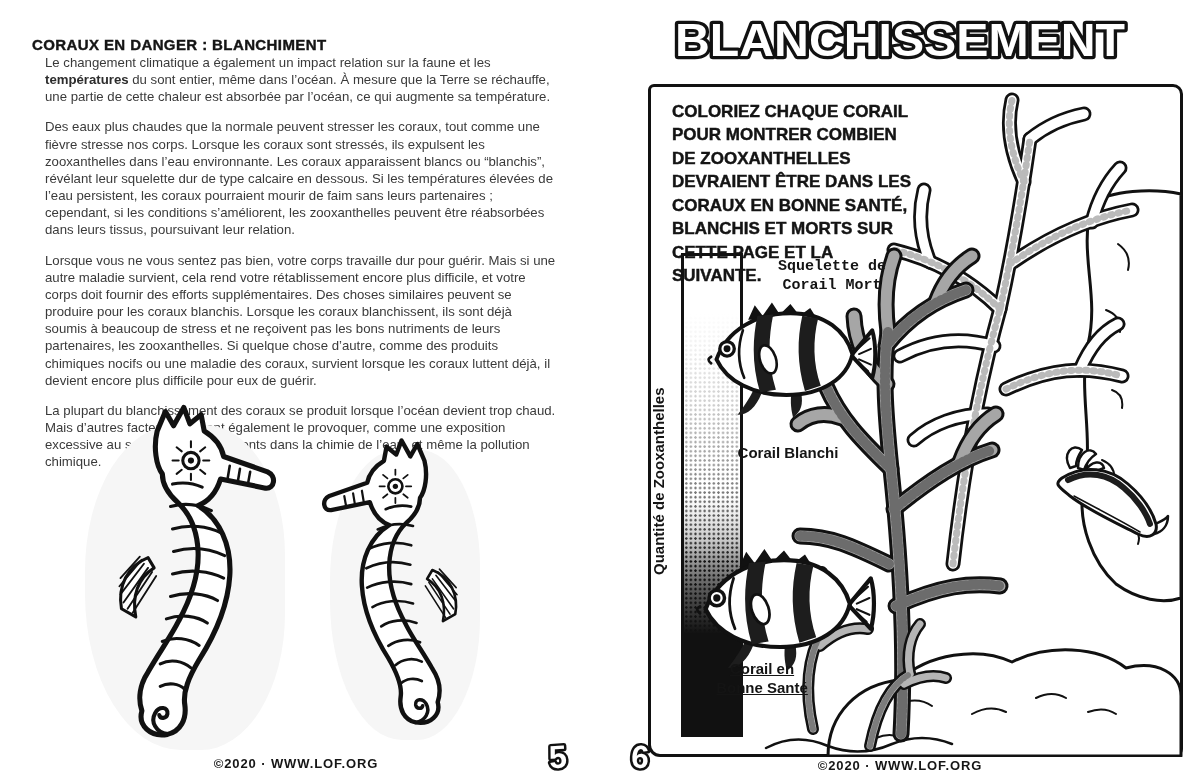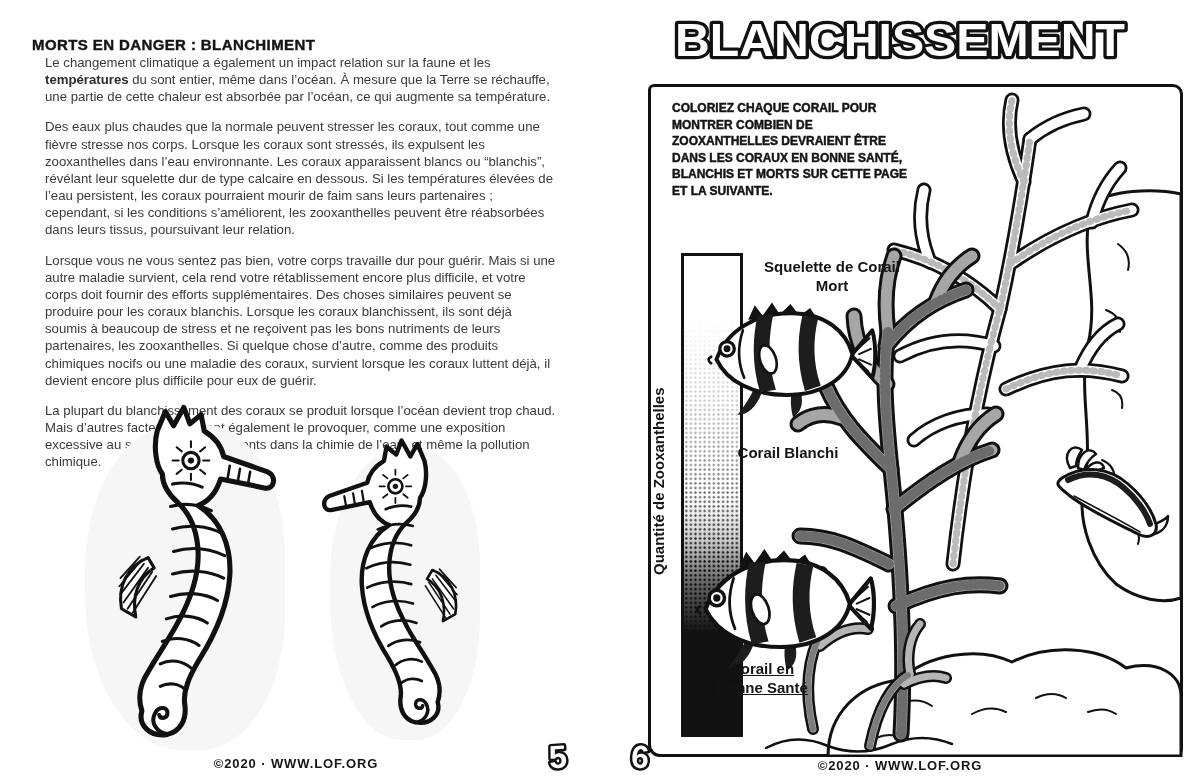--- a/index.html
+++ b/index.html
@@ -12,42 +12,42 @@
               color:#151515;-webkit-text-stroke:.4px #151515;}
   .lp-text{left:45px;top:54px;width:512px;font-size:13.2px;line-height:1.3;color:#3a3a3a;}
   .lp-text p{margin:0 0 13px 0;}
   .lp-text b{color:#2c2c2c;}
   .wash{background:#f6f6f6;border-radius:45% 40% 42% 48%;}
   .footer{font-size:13px;font-weight:bold;letter-spacing:.9px;color:#161616;text-align:center;}
 
   
   .frame{left:648px;top:84px;width:535px;height:673px;border:3.5px solid #111;
          border-radius:6px 10px 8px 12px;box-sizing:border-box;background:#fff;z-index:0;}
-  .instructions{left:672px;top:100px;width:248px;font-size:12px;line-height:1.38;
+  .instructions{left:672px;top:100px;width:248px;font-size:17px;line-height:1.38;
                 font-weight:bold;color:#141414;-webkit-text-stroke:.45px #141414;z-index:3;}
   .bar{left:681px;top:253px;width:62px;height:484px;border:3px solid #111;box-sizing:border-box;
        z-index:1;
        background-image:
          linear-gradient(to bottom,#fff 0%,#fff 12%,rgba(255,255,255,.93) 20%,rgba(255,255,255,.8) 30%,rgba(255,255,255,.6) 42%,rgba(255,255,255,.32) 54%,rgba(255,255,255,0) 64%),
          linear-gradient(to bottom,rgba(17,17,17,0) 50%,rgba(17,17,17,.28) 60%,rgba(17,17,17,.7) 70%,#111 79%),
          radial-gradient(circle,#111 1.05px,rgba(0,0,0,0) 1.4px);
        background-size:100% 100%,100% 100%,4.6px 4.6px;}
   .artwork{left:648px;top:84px;z-index:2;}
   .coral-label{font-weight:bold;font-size:15px;line-height:1.25;text-align:center;color:#141414;z-index:3;}
   .vlabel{left:650px;top:362px;height:238px;writing-mode:vertical-rl;transform:rotate(180deg);
           font-size:15px;font-weight:bold;text-align:center;color:#141414;white-space:nowrap;z-index:3;}
   svg text{font-family:"Liberation Sans",sans-serif;}
 </style>
 </head>
 <body>
 
 <div class="sheet">
 
   <section>
-    <h1 class="abs lp-heading">MORTS EN DANGER : BLANCHIMENT</h1>
+    <h1 class="abs lp-heading">CORAUX EN DANGER : BLANCHIMENT</h1>
 
     <div class="abs lp-text">
       <p><span>Le changement climatique a également un impact relation sur la faune et les </span><b>températures</b><span> du sont entier, même dans l’océan. À mesure que la Terre se réchauffe, une partie de cette chaleur est absorbée par l’océan, ce qui augmente sa température.</span></p>
       <p>Des eaux plus chaudes que la normale peuvent stresser les coraux, tout comme une fièvre stresse nos corps. Lorsque les coraux sont stressés, ils expulsent les zooxanthelles dans l’eau environnante. Les coraux apparaissent blancs ou “blanchis”, révélant leur squelette dur de type calcaire en dessous. Si les températures élevées de l’eau persistent, les coraux pourraient mourir de faim sans leurs partenaires ; cependant, si les conditions s’améliorent, les zooxanthelles peuvent être réabsorbées dans leurs tissus, poursuivant leur relation.</p>
       <p>Lorsque vous ne vous sentez pas bien, votre corps travaille dur pour guérir. Mais si une autre maladie survient, cela rend votre rétablissement encore plus difficile, et votre corps doit fournir des efforts supplémentaires. Des choses similaires peuvent se produire pour les coraux blanchis. Lorsque les coraux blanchissent, ils sont déjà soumis à beaucoup de stress et ne reçoivent pas les bons nutriments de leurs partenaires, les zooxanthelles. Si quelque chose d’autre, comme des produits chimiques nocifs ou une maladie des coraux, survient lorsque les coraux luttent déjà, il devient encore plus difficile pour eux de guérir.</p>
       <p>La plupart du blanchissement des coraux se produit lorsque l’océan devient trop chaud. Mais d’autres facteurs peuvent également le provoquer, comme une exposition excessive au soleil, des changements dans la chimie de l’eau, et même la pollution chimique.</p>
     </div>
 
     <div class="abs wash" style="left:85px;top:425px;width:200px;height:325px;"></div>
     <div class="abs wash" style="left:330px;top:450px;width:150px;height:290px;"></div>
@@ -230,21 +230,21 @@
         <path d="M26,24 C18,10 28,-2 38,6 C34,12 32,18 32,22 Z" fill="#fff" stroke="#111" stroke-width="2.5"></path>
         <path d="M34,24 C34,8 46,2 52,10 C46,14 42,20 40,26 Z" fill="#fff" stroke="#111" stroke-width="2.5"></path>
         <path d="M40,28 C48,16 58,16 60,24 C54,26 48,30 46,34 Z" fill="#fff" stroke="#111" stroke-width="2.5"></path>
         <path d="M104,84 C112,78 120,78 124,72 C124,82 118,88 110,90 Z" fill="#fff" stroke="#111" stroke-width="2.5"></path>
         <path d="M18,34 C40,20 66,24 84,40 C98,52 108,66 112,80 C114,90 106,96 94,90 C70,78 44,66 26,52 C14,42 10,40 18,34 Z" fill="#fff" stroke="#111" stroke-width="3"></path>
         <path d="M24,36 C44,26 64,30 80,44 C92,54 102,68 106,80" fill="none" stroke="#1d1d1d" stroke-width="6"></path>
         <path d="M30,52 C52,64 76,76 96,88" fill="none" stroke="#111" stroke-width="1.5"></path>
       </g>
     </svg>
 
-    <div class="abs coral-label" style="left:752px;top:258px;width:160px;">Squelette de Corail Mort</div>
+    <div class="abs coral-label" style="left:752px;top:258px;width:160px;font-family:Liberation Mono, monospace;">Squelette de Corail Mort</div>
     <div class="abs coral-label" style="left:728px;top:444px;width:120px;">Corail Blanchi</div>
     <div class="abs coral-label" style="left:712px;top:660px;width:100px;text-decoration:underline;">Corail en Bonne Santé</div>
 
     <div class="abs footer" style="left:750px;top:758px;width:300px;">©2020 · WWW.LOF.ORG</div>
 
     <svg class="abs" style="left:620px;top:738px;" width="40" height="40">
       <text x="20" y="30" text-anchor="middle" font-size="32" font-weight="bold" fill="#fff" stroke="#111" stroke-width="5" paint-order="stroke" stroke-linejoin="round" transform="rotate(4 20 20)">6</text>
     </svg>
   </section>
 </div>

